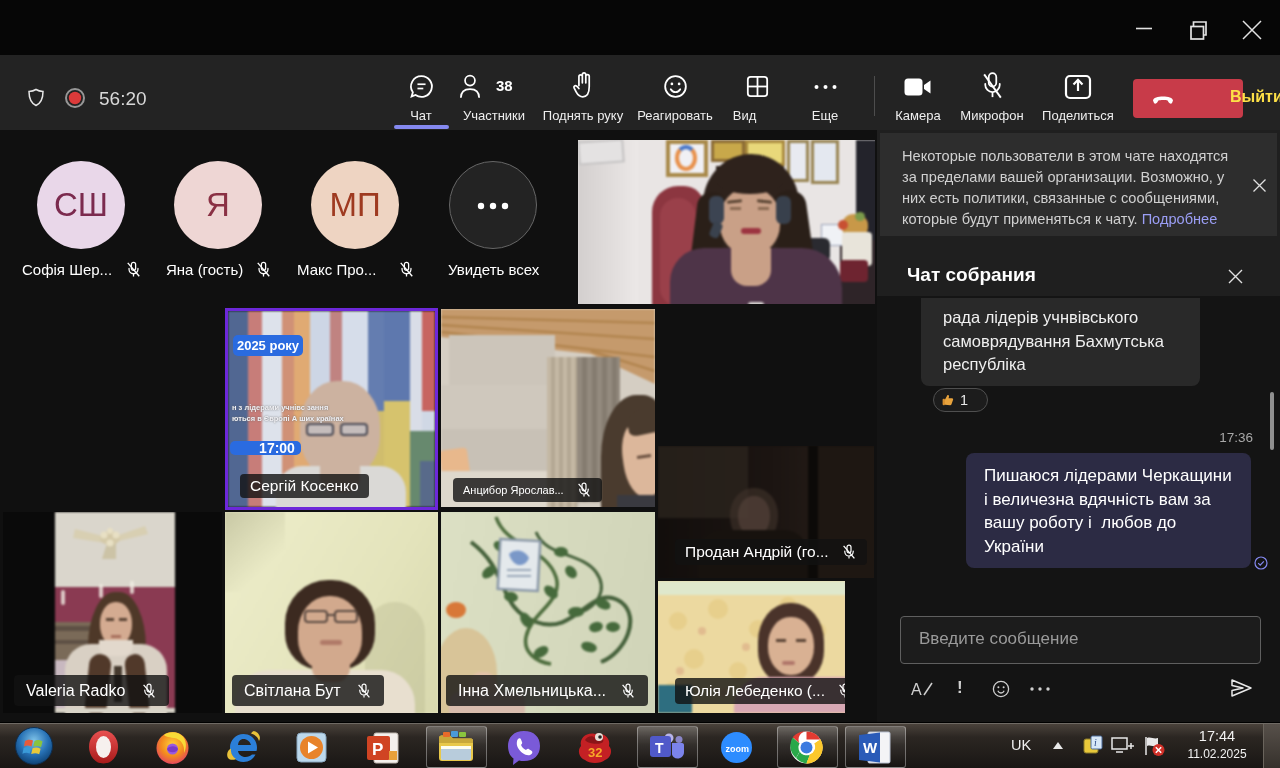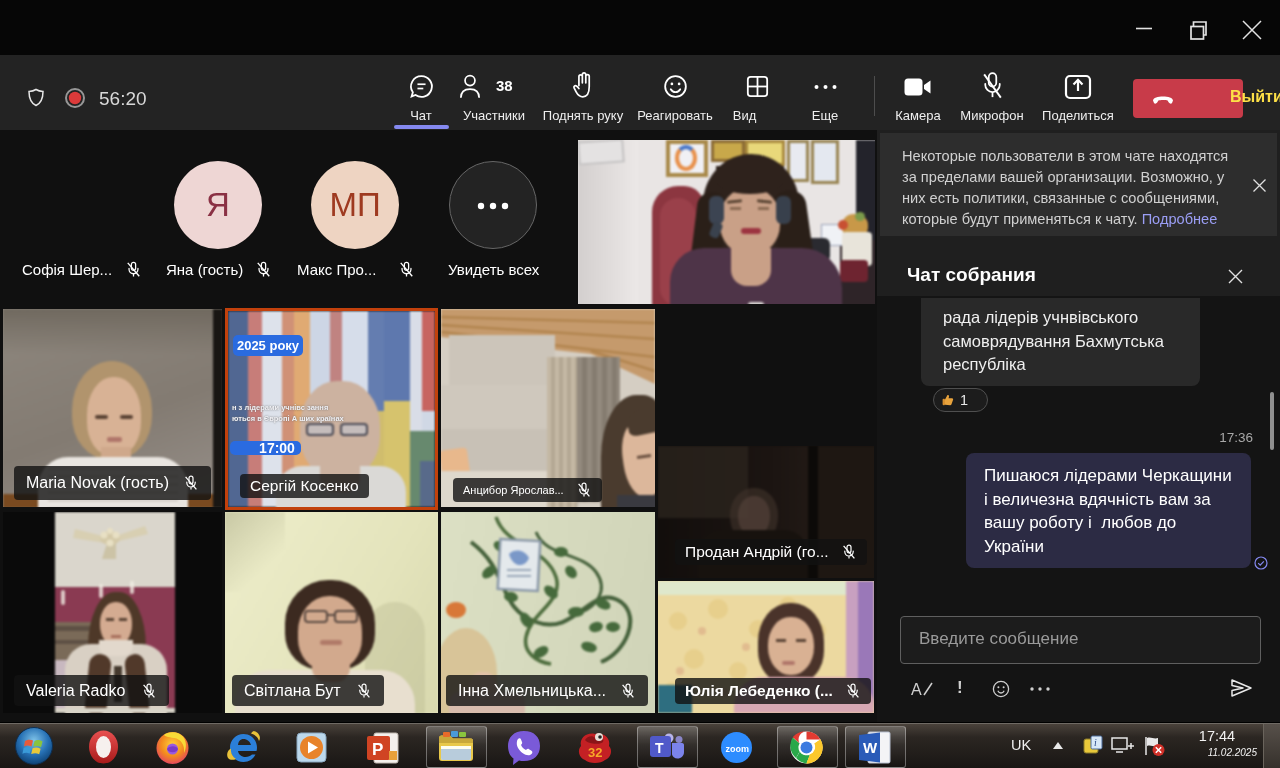--- a/index.html
+++ b/index.html
@@ -127,20 +127,21 @@
   <div class="abs" style="left:1133px;top:79px;width:110px;height:39px;background:#c83b49;border-radius:4px;">
     <svg class="abs" style="left:18px;top:12px;" width="24" height="13" viewBox="0 0 24 13">
         <path d="M2 9.5 C2 4 22 4 22 9.5 L21 12 C20.3 13.2 18.6 12.8 17.8 11.6 L16.6 9.6 C15.2 8.8 8.8 8.8 7.4 9.6 L6.2 11.6 C5.4 12.8 3.7 13.2 3 12 Z" fill="#fff"></path>
       </svg>
     <div class="abs" style="left:49px;top:9px;font-size:16px;font-weight:700;color:#fde047;margin-left:48px;">Выйти</div>
   </div>
 </div>
 
 <div class="abs" style="left:0;top:130px;width:877px;height:592px;background:#101010;" id="stage">
 
+  <div class="abs" style="left:37px;top:31px;width:88px;height:88px;border-radius:50%;background:#e9d7e9;color:#7b2a4e;font-size:33px;display:flex;align-items:center;justify-content:center;">СШ</div>
   <div class="abs" style="left:174px;top:31px;width:88px;height:88px;border-radius:50%;background:#eed6d4;color:#8a3144;font-size:33px;display:flex;align-items:center;justify-content:center;">Я</div>
   <div class="abs" style="left:311px;top:31px;width:88px;height:88px;border-radius:50%;background:#eed4c2;color:#9e3a20;font-size:33px;display:flex;align-items:center;justify-content:center;">МП</div>
   <div class="abs" style="left:449px;top:31px;width:88px;height:88px;border-radius:50%;background:#232323;border:1px solid #666;box-sizing:border-box;">
     <svg class="abs" style="left:26px;top:39px;" width="34" height="10" viewBox="0 0 34 10">
         <circle cx="5" cy="5" r="3.2" fill="#fff"></circle>
         <circle cx="17" cy="5" r="3.2" fill="#fff"></circle>
         <circle cx="29" cy="5" r="3.2" fill="#fff"></circle>
       </svg>
   </div>
   <div class="abs avlbl" style="left:22px;top:131px;">Софія Шер...</div>
@@ -199,40 +200,22 @@
     <div class="abs" style="left:131px;top:56px;width:15px;height:28px;border-radius:6px;background:#3c4452;"></div>
     <div class="abs" style="left:198px;top:56px;width:15px;height:28px;border-radius:6px;background:#38404c;"></div>
     <div class="abs" style="left:133px;top:82px;width:10px;height:16px;border-radius:4px;background:#3a424e;transform:rotate(22deg);"></div>
 
     <div class="abs" style="left:92px;top:108px;width:172px;height:66px;border-radius:34px 40px 0 0;background:#4e3448;"></div>
     <div class="abs" style="left:153px;top:108px;width:40px;height:38px;background:#c9a087;border-radius:0 0 16px 16px;"></div>
     <div class="abs" style="left:170px;top:162px;width:16px;height:7px;background:#d8d4d2;border-radius:3px;"></div>
    </div>
   </div>
 
-  <div class="tile" style="left:3px;top:179px;width:219px;height:198px;background:#8b847b;">
-   <div class="vid" style="background:linear-gradient(160deg,#8e877e,#837b72 55%,#97908a);">
-    <div class="abs" style="left:0;top:0;width:229px;height:46px;background:linear-gradient(180deg,#70695f,rgba(110,104,96,0));"></div>
-    <div class="abs" style="left:0;top:185px;width:219px;height:14px;background:#7a4a20;"></div>
-    <div class="abs" style="left:210px;top:0;width:10px;height:199px;background:#191613;"></div>
-    <div class="abs" style="left:69px;top:52px;width:80px;height:98px;border-radius:50% 50% 44% 44%;background:#b1946d;"></div>
-    <div class="abs" style="left:84px;top:68px;width:54px;height:78px;border-radius:48% 48% 42% 42%;background:#d8b295;"></div>
-    <div class="abs" style="left:92px;top:106px;width:13px;height:4px;background:#5a4334;border-radius:2px;"></div>
-    <div class="abs" style="left:117px;top:106px;width:13px;height:4px;background:#5a4334;border-radius:2px;"></div>
-    <div class="abs" style="left:104px;top:128px;width:15px;height:4.5px;background:#b0766a;border-radius:2px;"></div>
-    <div class="abs" style="left:98px;top:138px;width:30px;height:18px;background:#cfa88b;"></div>
-    <div class="abs" style="left:35px;top:148px;width:150px;height:60px;border-radius:30px 30px 0 0;background:#e9e5e0;"></div>
-    <div class="abs" style="left:45px;top:158px;width:130px;height:50px;background:repeating-linear-gradient(180deg,rgba(200,192,184,.5) 0 3px,rgba(238,234,228,.5) 3px 8px);"></div>
-   </div>
-   <div class="tag" style="left:11px;top:157px;height:34px;padding:0 12px;font-size:16px;">Maria Novak (гость)<svg class="micsl2" style="margin-left:14px;">
-          <use href="#micslash"></use>
-        </svg></div>
-  </div>
-
-  <div class="tile" style="left:225px;top:178px;width:213px;height:202px;border:3px solid #c2410c;box-sizing:border-box;">
+
+  <div class="tile" style="left:225px;top:178px;width:213px;height:202px;border:3px solid #6d28d9;box-sizing:border-box;">
    <div class="vid">
     <svg class="abs" style="left:0px;top:0px;" width="207" height="196" viewBox="0 0 207 196" preserveAspectRatio="none">
       <rect x="0" y="0" width="207" height="196" fill="#ccd5e2"></rect>
       <rect x="0" y="0" width="20" height="196" fill="#2a4478"></rect>
       <rect x="20" y="0" width="14" height="196" fill="#c06058"></rect>
       <rect x="34" y="0" width="20" height="196" fill="#dde2ea"></rect>
       <rect x="54" y="0" width="12" height="196" fill="#cc7a54"></rect>
       <rect x="66" y="0" width="16" height="196" fill="#e09a50"></rect>
       <rect x="82" y="0" width="20" height="196" fill="#c8d2e2"></rect>
       <rect x="102" y="0" width="12" height="196" fill="#b86862"></rect>
@@ -302,21 +285,21 @@
     <div class="abs" style="left:160px;top:0;width:60px;height:140px;background:#1e1712;"></div>
     <div class="abs" style="left:72px;top:42px;width:48px;height:56px;border-radius:48%;background:#41332c;opacity:.6;"></div>
     <div class="abs" style="left:80px;top:50px;width:32px;height:40px;border-radius:48%;background:#54423a;opacity:.65;"></div>
     <div class="abs" style="left:40px;top:84px;width:110px;height:50px;border-radius:24px 24px 0 0;background:#17120e;"></div>
    </div>
    <div class="tag" style="left:17px;top:93px;height:26px;padding:0 10px;font-size:15.5px;">Продан Андрій (го...<svg class="micsl2" style="margin-left:12px;">
           <use href="#micslash"></use>
         </svg></div>
   </div>
 
-  <div class="tile" style="left:658px;top:451px;width:216px;height:132px;background:#ecd9a0;font-weight:bold;">
+  <div class="tile" style="left:658px;top:451px;width:187px;height:132px;background:#ecd9a0;">
    <div class="vid">
     <svg class="abs" style="left:0;top:0;" width="216" height="132" viewBox="0 0 216 132">
       <rect width="216" height="132" fill="#ecd9a0"></rect>
       <g fill="#e4ca80" opacity=".6">
         <circle cx="20" cy="40" r="9"></circle>
             <circle cx="60" cy="28" r="10"></circle>
             <circle cx="100" cy="48" r="9"></circle>
             <circle cx="36" cy="78" r="10"></circle>
             <circle cx="80" cy="90" r="9"></circle>
             <circle cx="130" cy="25" r="9"></circle>
@@ -642,16 +625,16 @@
     <line x1="5" y1="16" x2="12" y2="16" stroke="#e8e8e8" stroke-width="1.5"></line>
     <path d="M17 10 L23 10 M20 7 L20 13" stroke="#e8e8e8" stroke-width="1.5"></path>
   </svg>
   <svg class="abs" style="left:1142px;top:11px;" width="24" height="22" viewBox="0 0 24 22">
     <line x1="4" y1="2" x2="4" y2="20" stroke="#e8e8e8" stroke-width="1.5"></line>
     <path d="M5 3 C9 1.5 12 4.5 16 3 L16 11 C12 12.5 9 9.5 5 11 Z" fill="#e8e8e8"></path>
     <circle cx="16.5" cy="15" r="6" fill="#d03028"></circle>
     <path d="M13.8 12.3 L19.2 17.7 M19.2 12.3 L13.8 17.7" stroke="#fff" stroke-width="1.5"></path>
   </svg>
   <div class="abs" style="left:1180px;top:4px;width:74px;text-align:center;font-size:14.5px;color:#f2f2f2;">17:44</div>
-  <div class="abs" style="left:1177px;top:23px;width:80px;text-align:right;font-size:10px;color:#f2f2f2;font-style:italic;">11.02.2025</div>
+  <div class="abs" style="left:1177px;top:23px;width:80px;text-align:center;font-size:12px;color:#f2f2f2;">11.02.2025</div>
   <div class="abs" style="left:1263px;top:0;width:1px;height:45px;background:#6a645c;"></div>
   <div class="abs" style="left:1264px;top:0;width:16px;height:45px;background:linear-gradient(180deg,#57504a,#35302b);"></div>
 </div>
 
 </body></html>

